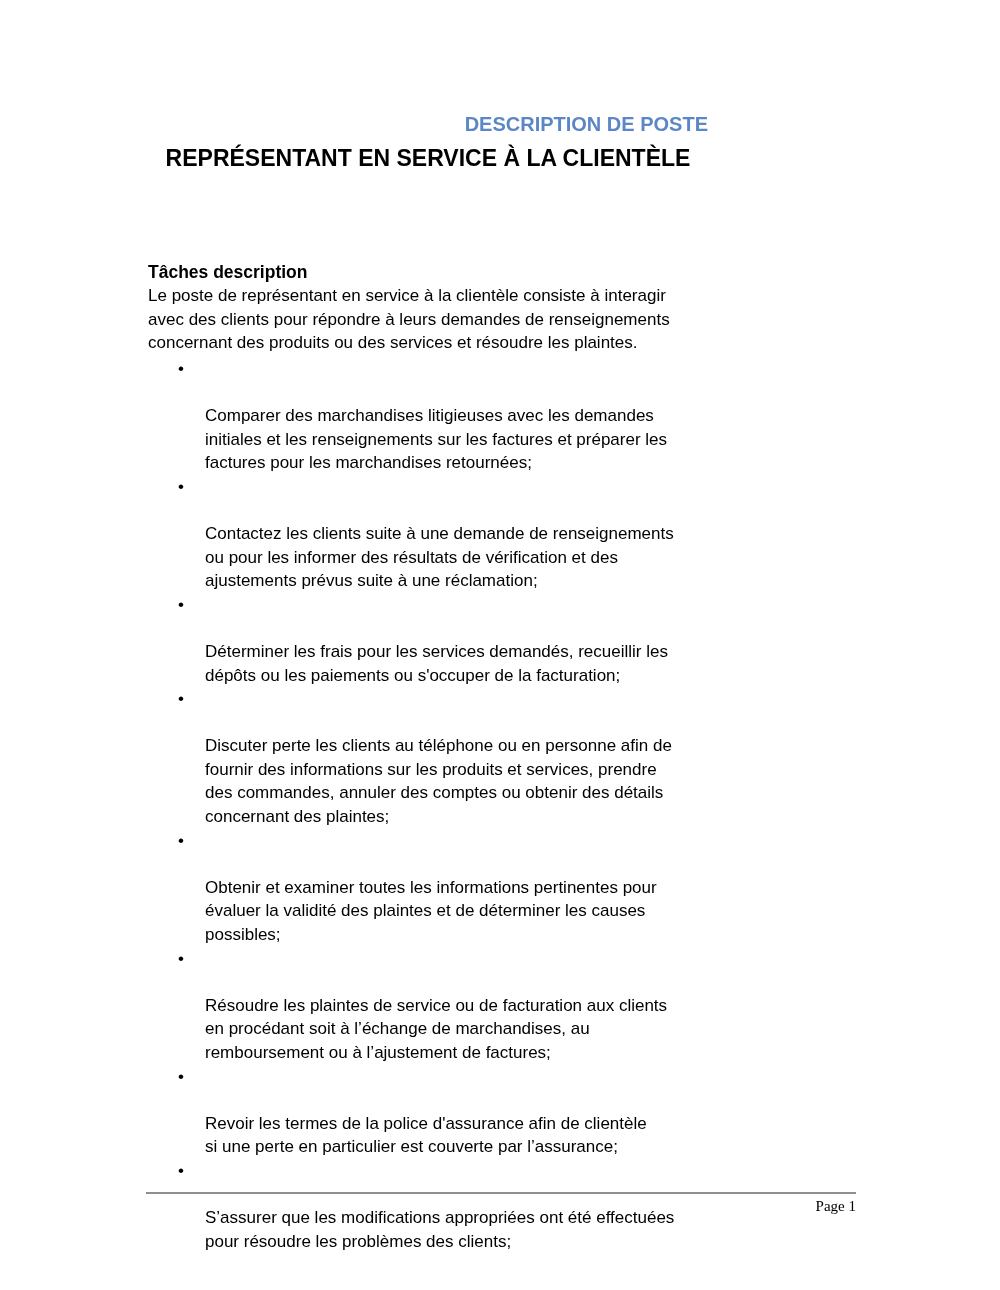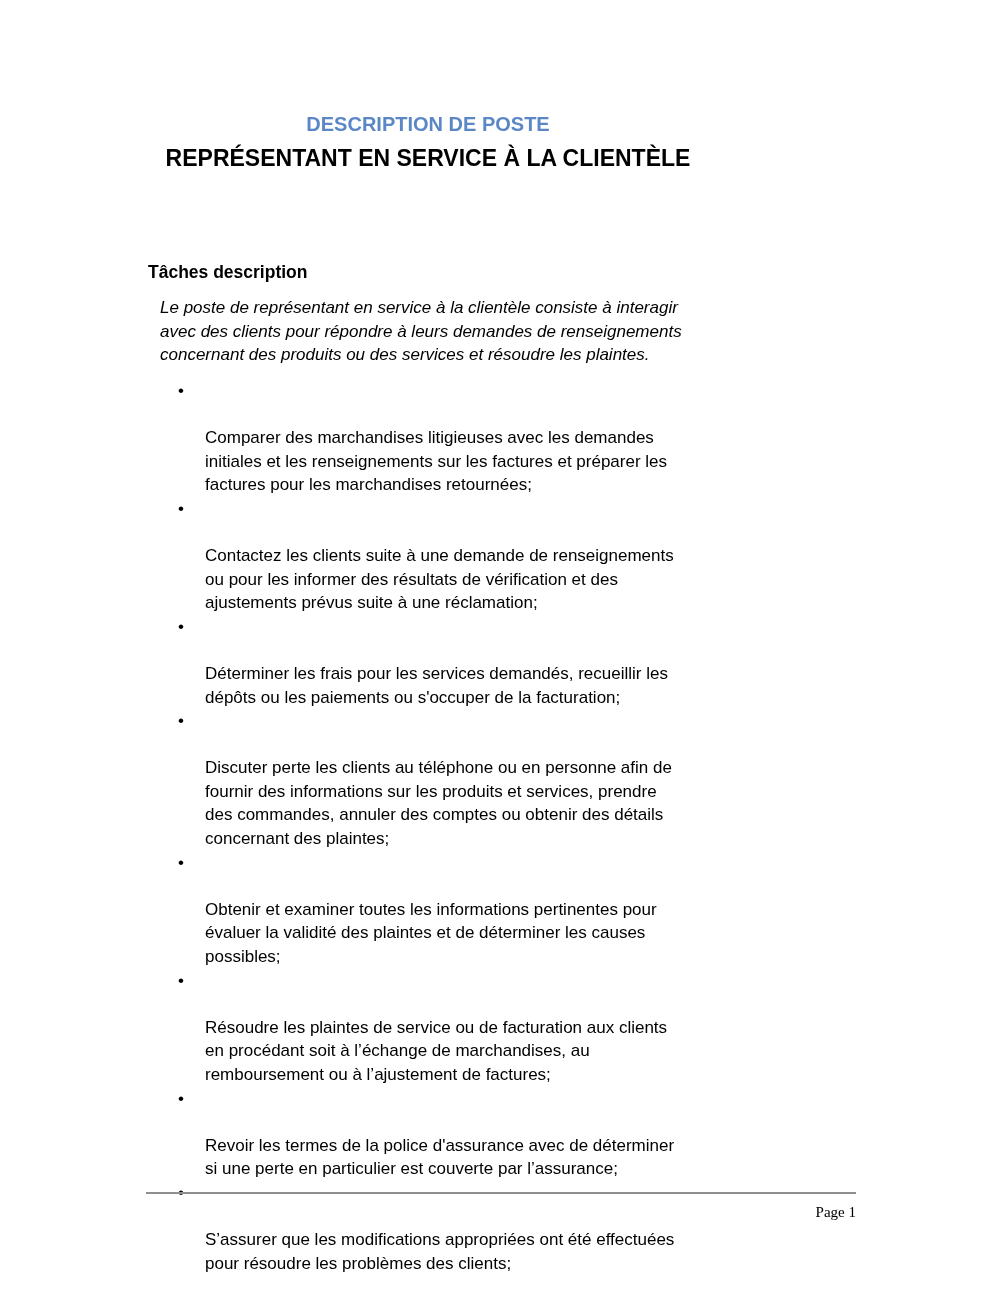--- a/index.html
+++ b/index.html
@@ -25,20 +25,21 @@
     top: 112px;
     width: 560px;
     text-align: center;
   }
   .doc-kicker {
     font-size: 20px;
     font-weight: bold;
     line-height: 24px;
     color: var(--accent, #5B87C7);
     margin: 0;
+    text-align: right;
   }
   .doc-title {
     font-size: 23px;
     font-weight: bold;
     line-height: 28px;
     margin: 8px 0 16px 0;
     color: #000000;
   }
   .content {
     position: absolute;
@@ -51,23 +52,22 @@
   .section-heading {
     font-size: 17.5px;
     font-weight: bold;
     line-height: 24px;
     margin: 0;
   }
   .section-heading.tasks-heading {
     margin-top: 47px;
   }
   .brief-text {
-    margin: 12px;
+    margin: 0;
     white-space: pre-line;
-    font-style: italic;
   }
   ul.tasks-list {
     margin: 2px 0 0 0;
     padding: 0;
     list-style: none;
   }
   ul.tasks-list li {
     position: relative;
     padding-left: 57px;
     white-space: pre-line;
@@ -83,21 +83,21 @@
     left: 146px;
     top: 1192px;
     width: 710px;
     border-top: 2px solid var(--rule, #8F8F8F);
   }
   .footer .page-num {
     font-family: "Liberation Serif", serif;
     font-size: 15px;
     line-height: 18px;
     text-align: right;
-    padding-top: 9px;
+    padding-top: 3px;
     color: #000000;
   }
 </style>
 </head>
 <body>
 
 <div class="page">
 
   <div class="title-block">
     <div class="doc-kicker">DESCRIPTION DE POSTE</div>
@@ -152,21 +152,21 @@
 
         <li>
           <span class="bullet-marker">•</span>
           <span>Résoudre les plaintes de service ou de facturation aux clients
 en procédant soit à l’échange de marchandises, au
 remboursement ou à l’ajustement de factures;</span>
         </li>
 
         <li>
           <span class="bullet-marker">•</span>
-          <span>Revoir les termes de la police d'assurance avec de déterminer
+          <span>Revoir les termes de la police d'assurance afin de clientèle
 si une perte en particulier est couverte par l’assurance;</span>
         </li>
 
         <li>
           <span class="bullet-marker">•</span>
           <span>S’assurer que les modifications appropriées ont été effectuées
 pour résoudre les problèmes des clients;</span>
         </li>
 
       </ul>

